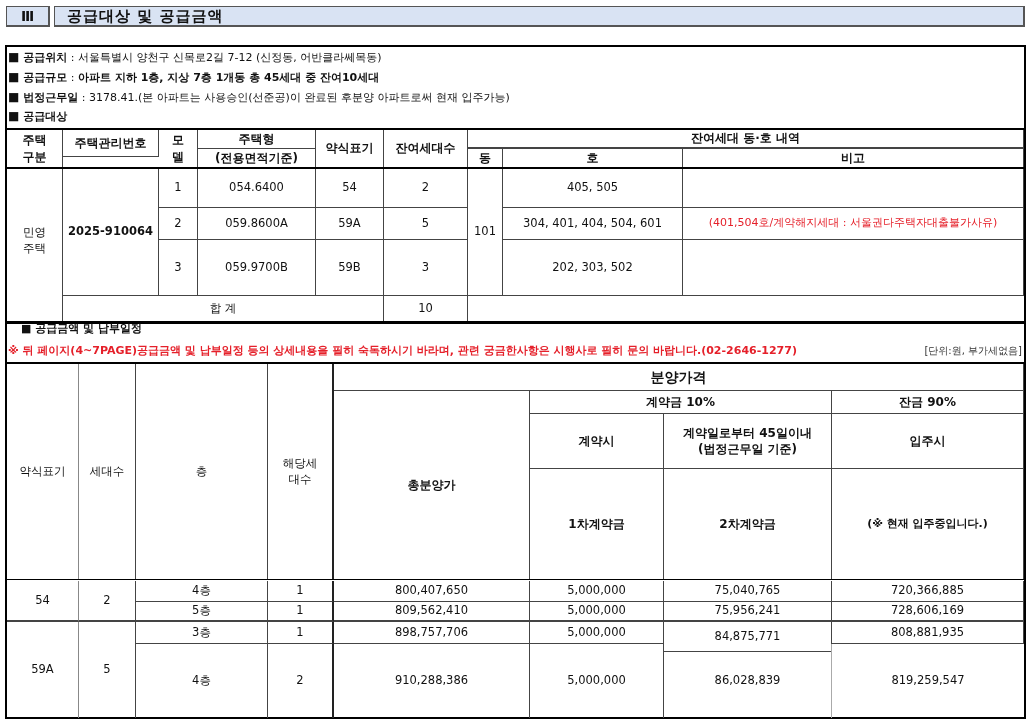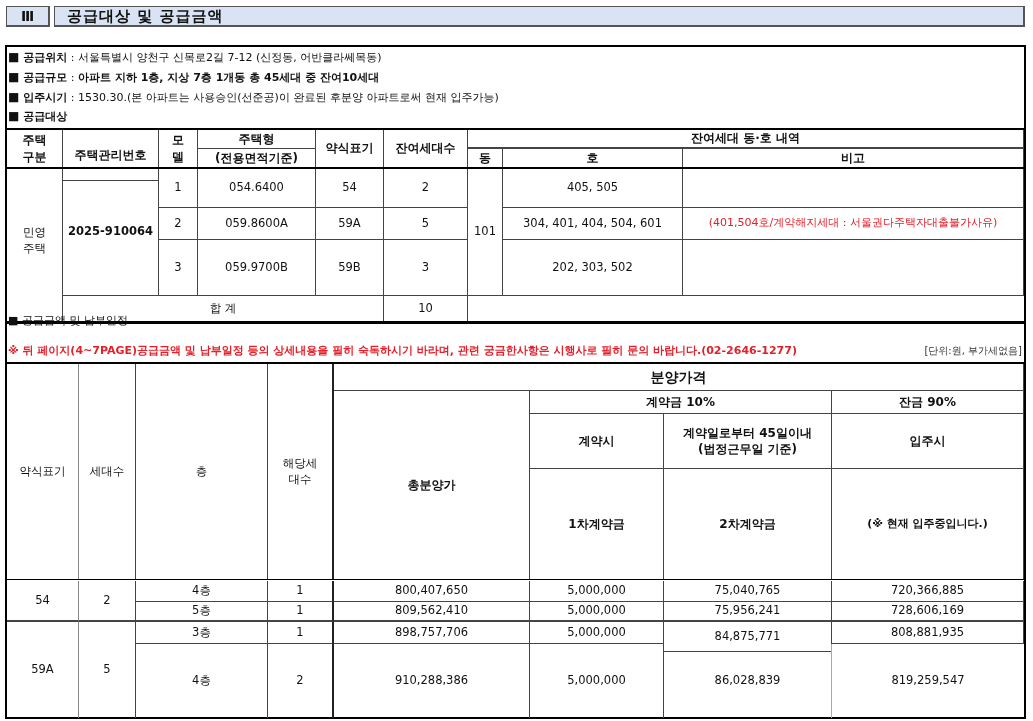--- a/index.html
+++ b/index.html
@@ -40,32 +40,32 @@
 
 <div class="abs frame"></div>
 
 <div class="abs info" style="top:48px;">
   <span class="sq">■</span><b>공급위치</b><span> : </span><span>서울특별시 양천구 신목로2길 7-12 (신정동, 어반클라쎄목동)</span>
 </div>
 <div class="abs info" style="top:68px;">
   <span class="sq">■</span><b>공급규모</b><span> : </span><b>아파트 지하 1층, 지상 7층 1개동 총 45세대 중 잔여10세대</b>
 </div>
 <div class="abs info" style="top:88px;">
-  <span class="sq">■</span><b>입주시기</b><span> : </span><span>1530.30.(본 아파트는 사용승인(선준공)이 완료된 후분양 아파트로써 현재 입주가능)</span>
+  <span class="sq">■</span><b>법정근무일</b><span> : </span><span>3178.41.(본 아파트는 사용승인(선준공)이 완료된 후분양 아파트로써 현재 입주가능)</span>
 </div>
 <div class="abs info" style="top:107px;">
   <span class="sq">■</span><b>공급대상</b>
 </div>
 
 <div class="hline" style="left:5px; top:128px; width:1021px;"></div>
 <div>
 
   <div class="c hdr" style="left:7px; top:130px; width:56px; height:38px; white-space:pre-line;">주택
 구분</div>
-  <div class="c hdr" style="left:63px; top:130px; width:96px; height:51px;">주택관리번호</div>
+  <div class="c hdr" style="left:63px; top:130px; width:96px; height:27px;">주택관리번호</div>
   <div class="c hdr" style="left:159px; top:130px; width:39px; height:38px; white-space:pre-line;">모
 델</div>
   <div class="c hdr" style="left:198px; top:130px; width:118px; height:19px;">주택형</div>
   <div class="c hdr" style="left:198px; top:149px; width:118px; height:19px;">(전용면적기준)</div>
   <div class="c hdr" style="left:316px; top:130px; width:68px; height:38px;">약식표기</div>
   <div class="c hdr" style="left:384px; top:130px; width:84px; height:38px;">잔여세대수</div>
   <div class="c hdr" style="left:468px; top:130px; width:556px; height:19px; border-bottom:2px solid #444;text-align:right;">잔여세대 동·호 내역</div>
   <div class="c hdr" style="left:468px; top:149px; width:35px; height:19px;">동</div>
   <div class="c hdr" style="left:503px; top:149px; width:180px; height:19px;">호</div>
   <div class="c hdr" style="left:683px; top:149px; width:341px; height:19px;">비고</div>
@@ -96,21 +96,21 @@
   <div class="c" style="left:384px; top:240px; width:84px; height:56px;">3</div>
   <div class="c" style="left:503px; top:240px; width:180px; height:56px;">202, 303, 502</div>
   <div class="c" style="left:683px; top:240px; width:341px; height:56px;"></div>
 
   <div class="c" style="left:63px; top:296px; width:321px; height:26px; border-bottom:none;">합 계</div>
   <div class="c" style="left:384px; top:296px; width:84px; height:26px; border-bottom:none;">10</div>
   <div class="c" style="left:468px; top:296px; width:556px; height:26px; border-right:none; border-bottom:none;"></div>
 </div>
 <div class="hline" style="left:5px; top:321px; width:1021px; border-top-width:3px;"></div>
 
-<div class="abs" style="left:8px; top:314px; font-size:11px; font-weight:normal; line-height:14px;">■ 공급금액 및 납부일정</div>
+<div class="abs" style="left:8px; top:322px; font-size:11px; font-weight:bold; line-height:14px;padding-left:13px;">■ 공급금액 및 납부일정</div>
 <div class="abs note-red" style="left:8px; top:343px;">※ 뒤 페이지(4~7PAGE)공급금액 및 납부일정 등의 상세내용을 필히 숙독하시기 바라며, 관련 궁금한사항은 시행사로 필히 문의 바랍니다.(02-2646-1277)</div>
 <div class="abs" style="right:11px; top:344px; font-size:10px; color:#333;">[단위:원, 부가세없음]</div>
 
 <div class="hline" style="left:5px; top:362px; width:1021px;"></div>
 <div>
 
   <div class="c" style="left:7px; top:364px; width:72px; height:216px; border-right-color:#888;">약식표기</div>
   <div class="c" style="left:79px; top:364px; width:57px; height:216px;">세대수</div>
   <div class="c" style="left:136px; top:364px; width:132px; height:216px;">층</div>
   <div class="c" style="left:268px; top:364px; width:66px; height:216px; white-space:pre-line; border-right:2px solid #222;">해당세

